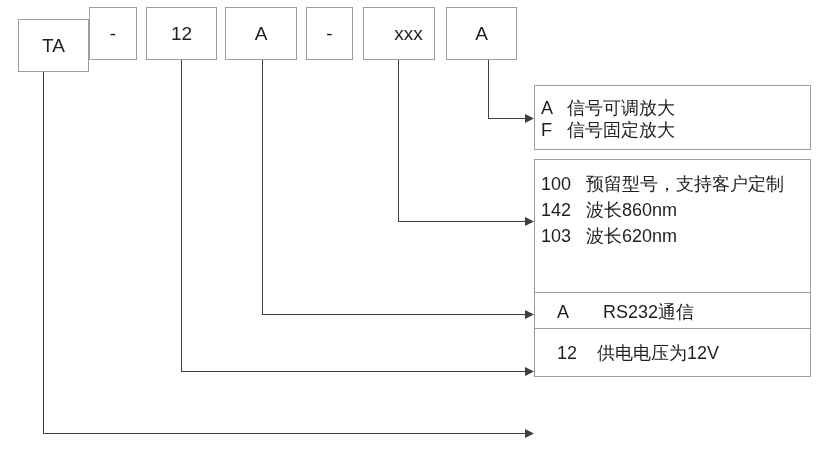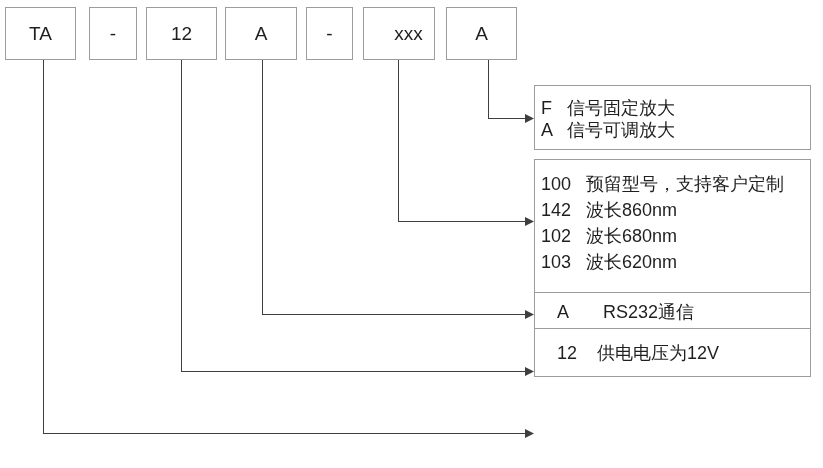--- a/index.html
+++ b/index.html
@@ -83,21 +83,21 @@
     <polyline class="cline" points="262.5,60 262.5,314.5 526,314.5"></polyline>
     <polygon class="ahead" points="525,310 525,319 534,314.5"></polygon>
 
     <polyline class="cline" points="398.5,60 398.5,221.5 526,221.5"></polyline>
     <polygon class="ahead" points="525,217 525,226 534,221.5"></polygon>
 
     <polyline class="cline" points="488.5,60 488.5,118.5 526,118.5"></polyline>
     <polygon class="ahead" points="525,114 525,123 534,118.5"></polygon>
   </svg>
 
-  <div class="top-box" style="left:5px;width:71px;">
+  <div class="top-box" style="left:18px;width:71px;margin-top:12px;">
     <span>TA</span>
   </div>
   <div class="top-box" style="left:89px;width:48px;">
     <span>-</span>
   </div>
   <div class="top-box" style="left:146px;width:71px;">
     <span>12</span>
   </div>
   <div class="top-box" style="left:225px;width:72px;">
     <span>A</span>
@@ -106,28 +106,27 @@
     <span>-</span>
   </div>
   <div class="top-box" style="left:363px;width:72px;padding-left:19px;">
     <span>xxx</span>
   </div>
   <div class="top-box" style="left:446px;width:71px;">
     <span>A</span>
   </div>
 
   <div class="legend-box lines-pad" style="top:85px;height:65px;--lh:22px;">
+    <div class="legend-line">A   信号可调放大</div>
     <div class="legend-line">F   信号固定放大</div>
-    <div class="legend-line">A   信号可调放大</div>
   </div>
 
   <div class="legend-box lines-pad" style="top:159px;height:157px;--lh:26px;">
     <div class="legend-line">100   预留型号，支持客户定制</div>
     <div class="legend-line">142   波长860nm</div>
-    <div class="legend-line">102   波长680nm</div>
     <div class="legend-line">103   波长620nm</div>
   </div>
 
   <div class="legend-box center" style="top:292px;height:40px;">
     <div class="legend-line">A       RS232通信</div>
   </div>
 
   <div class="legend-box center" style="top:328px;height:49px;">
     <div class="legend-line">12    供电电压为12V</div>
   </div>

